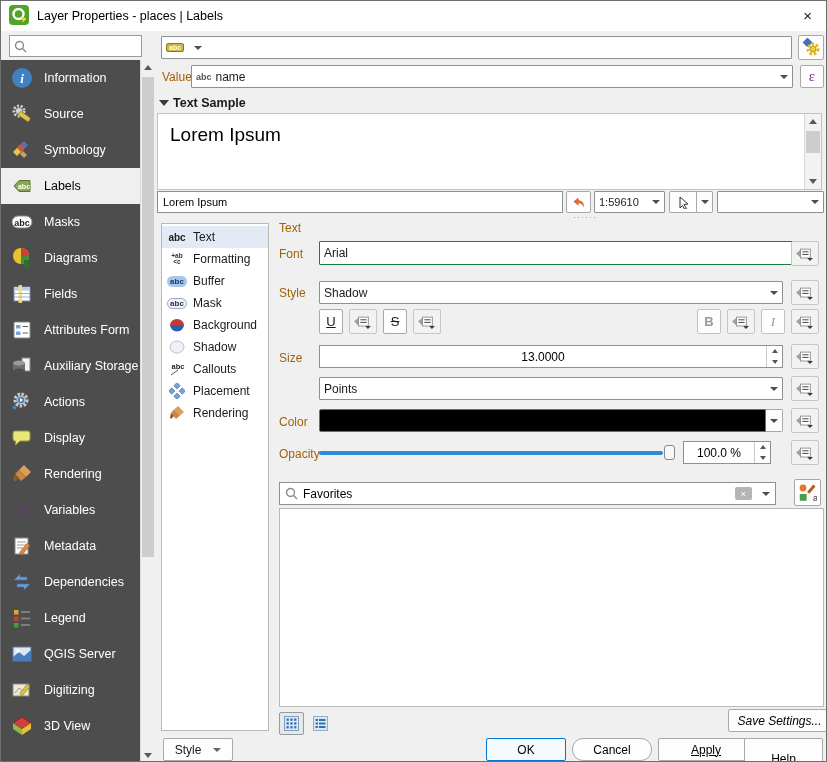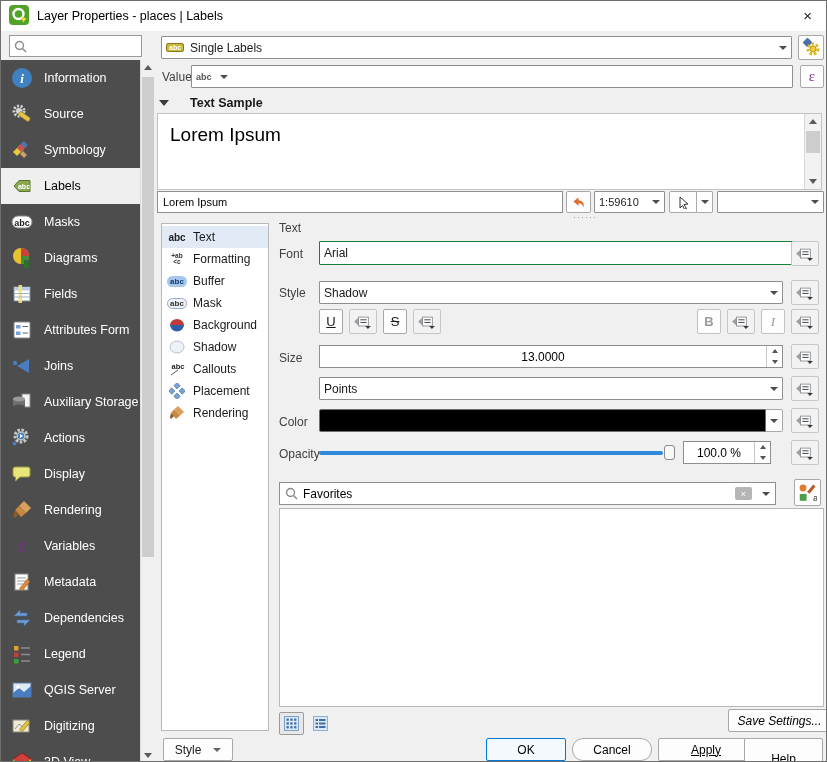--- a/index.html
+++ b/index.html
@@ -31,24 +31,24 @@
   .combo .grow { flex:1; min-width:0; overflow:hidden; white-space:nowrap; }
   .arr { width:0; height:0; border-left:4px solid transparent; border-right:4px solid transparent; border-top:4.5px solid #4d4d4d; margin-left:4px; }
   .btn { background:#fdfdfd; border:1px solid #a8a8a8; border-radius:2px; display:flex; align-items:center; justify-content:center; font-size:12px; cursor:default; }
   .ovr { background:#f2f2f2; border:1px solid #c6c6c6; border-radius:2px; display:flex; align-items:center; justify-content:center; cursor:default; }
   .spin { background:#fff; border:1px solid #8f8f8f; display:flex; align-items:center; }
   .spin input { border:none; outline:none; flex:1; min-width:0; font-size:12px; padding:0 5px;text-align:center; }
   .spin .updown { width:16px; height:100%; border-left:1px solid #c8c8c8; display:flex; flex-direction:column; }
   .spin .updown div { flex:1; display:flex; align-items:center; justify-content:center; }
   .t-up { width:0; height:0; border-left:3.5px solid transparent; border-right:3.5px solid transparent; border-bottom:4px solid #555; }
   .t-dn { width:0; height:0; border-left:3.5px solid transparent; border-right:3.5px solid transparent; border-top:4px solid #555; }
-  .lbl { font-size:12px; color:#404040; }
+  .lbl { font-size:12px; color:#a16207; }
 
   
-  .sec-head { position:absolute; left:158px; top:95px; display:flex; align-items:center; gap:21px; }
+  .sec-head { position:absolute; left:158px; top:95px; display:flex; align-items:center; gap:4px; }
   .sec-tri { width:0; height:0; border-left:5px solid transparent; border-right:5px solid transparent; border-top:6px solid #3a3a3a; }
   .sec-title { font-weight:bold; font-size:12.5px; }
   .preview { position:absolute; left:156px; top:112px; width:665px; height:77px; background:#fff; border:1px solid #c3c3c3; }
   .preview .sample { position:absolute; left:12px; top:10px; font-size:19px; color:#000; }
   .pv-scroll { position:absolute; right:0; top:0; width:17px; height:100%; background:#f2f2f2; border-left:1px solid #d8d8d8; }
   .pv-scroll .aup { position:absolute; top:5px; left:4px; }
   .pv-scroll .adn { position:absolute; bottom:5px; left:4px; }
   .pv-scroll .thumb { position:absolute; left:1px; top:17px; width:14px; height:22px; background:#cdcdcd; }
 
   .tinput { background:#fff; border:1px solid #8f8f8f; font-size:11px; padding:0 5px; display:flex; align-items:center; }
@@ -200,29 +200,20 @@
             <rect x="5" y="12.5" width="4.5" height="3.5" fill="#7aa3d4"></rect>
             <line x1="11.5" y1="7.5" x2="17" y2="7.5" stroke="#666"></line>
             <line x1="11.5" y1="14" x2="17" y2="14" stroke="#666"></line>
           </svg>
         </span>
       <span>Attributes Form</span>
     </div>
     <div class="sb-item">
       <span class="sb-ic">
           <svg width="22" height="22">
-            <polygon points="18,4 18,18 6,11" fill="#4a7dbf"></polygon>
-            <circle cx="4" cy="8" r="2.2" fill="#4a7dbf"></circle>
-          </svg>
-        </span>
-      <span>Joins</span>
-    </div>
-    <div class="sb-item">
-      <span class="sb-ic">
-          <svg width="22" height="22">
             <rect x="11" y="3" width="8" height="13" fill="#f4f4f4" stroke="#8a8a8a"></rect>
             <rect x="2" y="8" width="12" height="8" fill="#6e6e6e"></rect>
             <ellipse cx="8" cy="16" rx="6" ry="2.5" fill="#4f4f4f"></ellipse>
             <ellipse cx="8" cy="8" rx="6" ry="2.5" fill="#9a9a9a"></ellipse>
           </svg>
         </span>
       <span>Auxiliary Storage</span>
     </div>
     <div class="sb-item">
       <span class="sb-ic">
@@ -329,34 +320,34 @@
   </div>
 
   <div class="sb-scroll">
     <div class="aup tri-up"></div>
     <div class="thumb"></div>
     <div class="adn tri-dn"></div>
   </div>
 
   <div class="combo abs" style="left:160px; top:35px; width:631px; height:23px;">
     <span style="background:#c9b83a; border:1px solid #8a7a1e; border-radius:2px; color:#fff; font-size:7px; font-weight:bold; padding:0 2px; margin-right:6px;">abc</span>
-    <span class="grow">Single Labels</span>
     <span class="arr"></span>
   </div>
   <div class="btn abs" style="left:797px; top:34px; width:26px; height:25px;">
     <svg width="19" height="19">
         <rect x="2" y="1" width="7" height="7" rx="1" transform="rotate(45 5.5 4.5)" fill="#4a6fae"></rect>
         <circle cx="11" cy="11" r="5" fill="none" stroke="#e0b61f" stroke-width="3" stroke-dasharray="2.5 1.8"></circle>
         <circle cx="11" cy="11" r="3" fill="#f2cf3a" stroke="#b8961a"></circle>
       </svg>
   </div>
 
   <span class="lbl abs" style="left:161px; top:69px;">Value</span>
   <div class="combo abs" style="left:190px; top:64px; width:602px; height:23px;">
     <span style="font-size:9px; font-weight:bold; color:#555; margin-right:4px;">abc</span>
+    <span class="grow">name</span>
     <span class="arr"></span>
   </div>
   <div class="btn abs" style="left:799px; top:64px; width:24px; height:23px; font-family:serif; font-size:15px; color:#7b2f8e;">
     <span>ε</span>
   </div>
 
   <div class="sec-head">
     <span class="sec-tri"></span>
     <span class="sec-title">Text Sample</span>
   </div>

